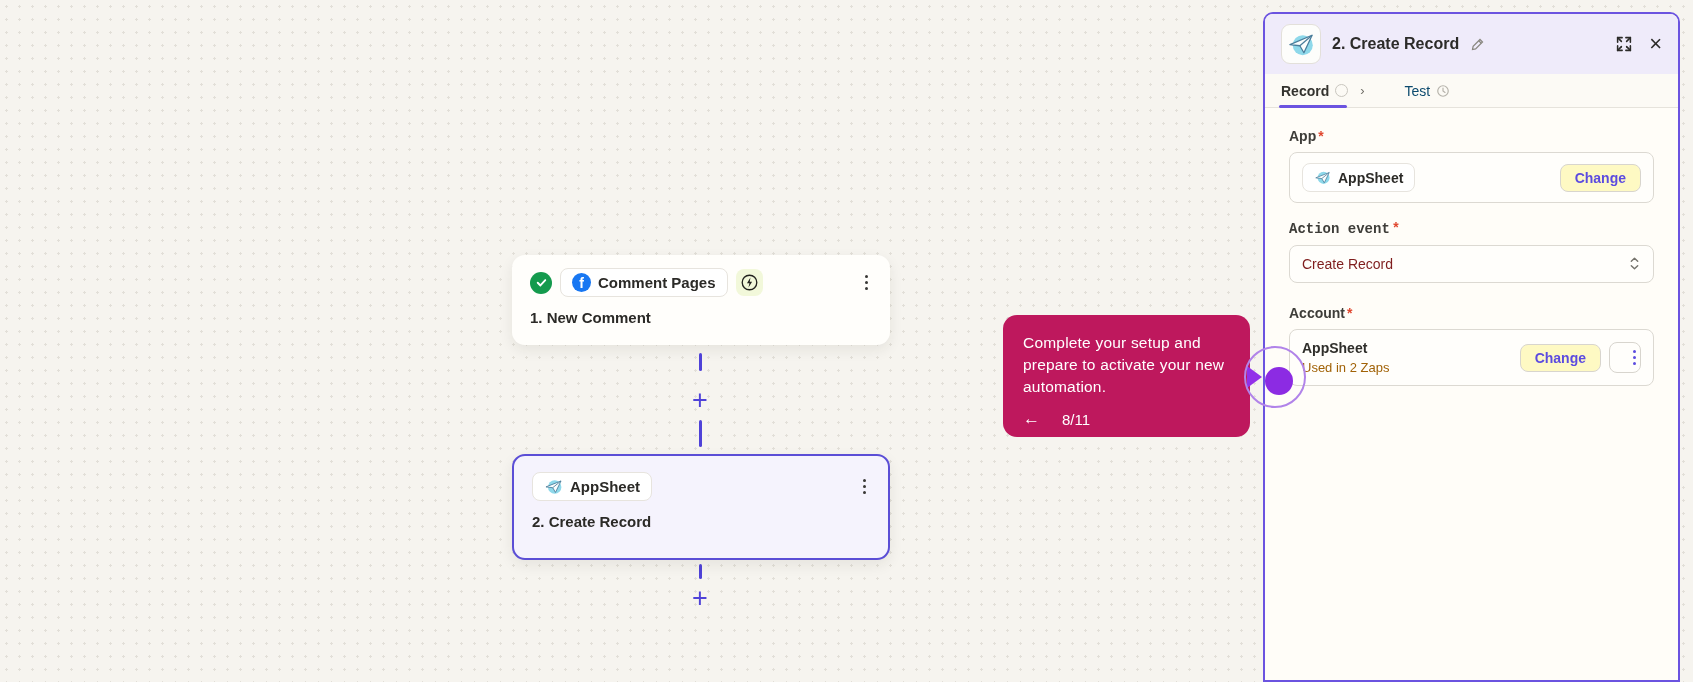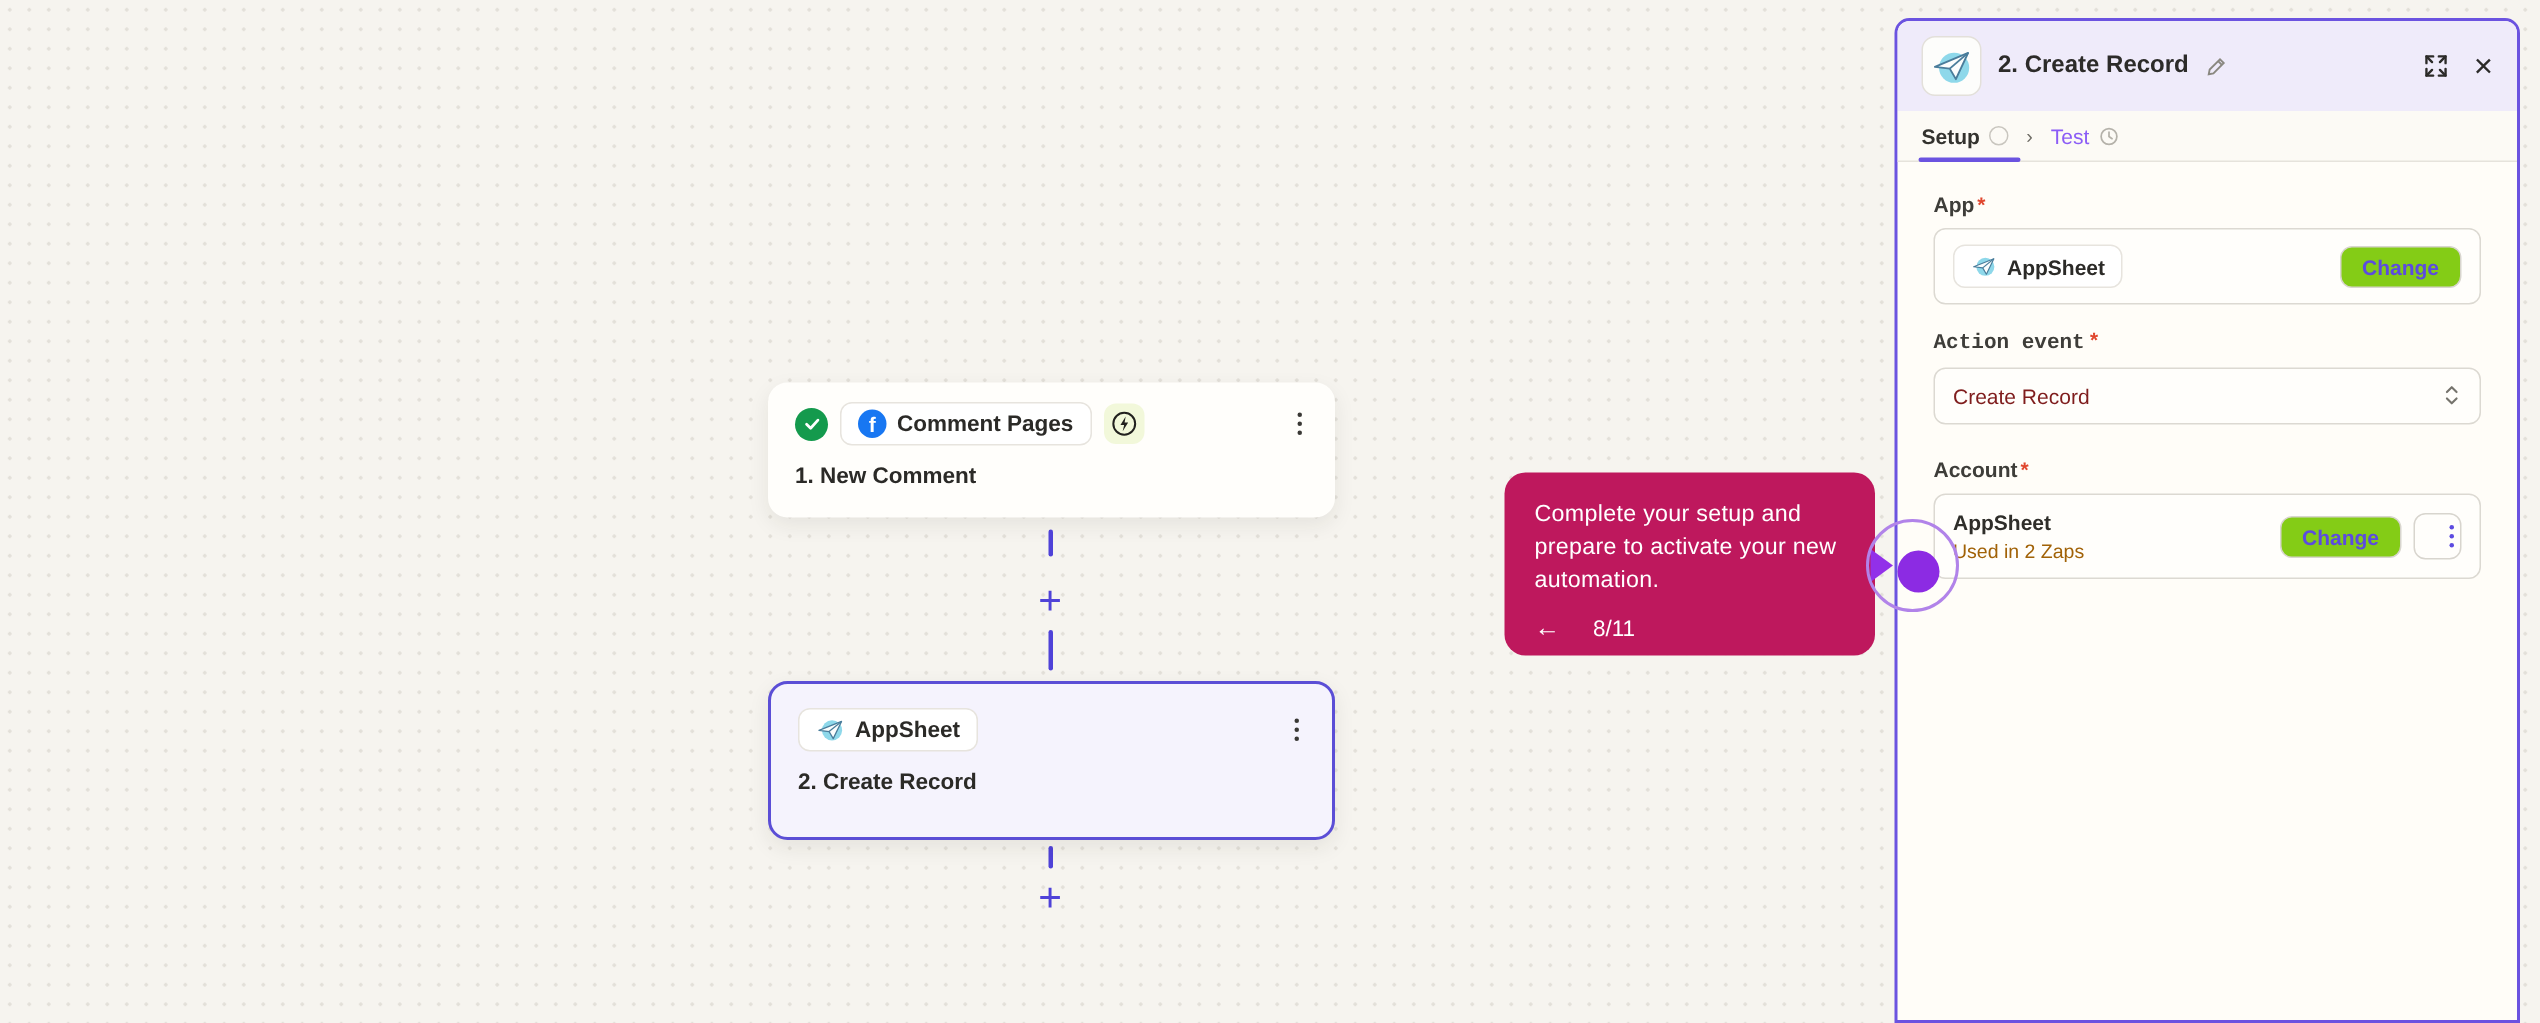--- a/index.html
+++ b/index.html
@@ -57,32 +57,32 @@
     border-radius:9px; display:flex; align-items:center; justify-content:center; }
   .hdr-title { font-size:16px; font-weight:bold; color:#2c2b29; }
   .hdr-right { margin-left:auto; display:flex; align-items:center; gap:16px; }
   .icon-btn { cursor:pointer; display:flex; align-items:center; justify-content:center; }
   .close-x { font-size:22px; color:#2c2b29; line-height:1; }
 
   .tabs-row { height:34px; background:#fcfaf5; border-bottom:1px solid #e6e3dc;
     display:flex; align-items:center; padding:0 16px; gap:12px; position:relative; }
   .tab { display:flex; align-items:center; gap:6px; font-size:14px; cursor:pointer; }
   .tab-setup { font-weight:bold; color:#33322e; }
-  .tab-test { color:#8b5cf6; }
+  .tab-test { color:#0c4a6e;margin-left:28px; }
   .tab-circle { width:13px; height:13px; border:1.5px solid #c9c6bf; border-radius:50%; }
   .tab-chevron { color:#6f6d66; font-size:13px; }
   .setup-underline { position:absolute; left:14px; bottom:-1px; width:68px; height:3px; background:#6b53e0; border-radius:2px; }
 
   .panel-body { padding:20px 24px; }
   .field-label { font-size:14px; font-weight:bold; color:#3e3d39; }
   .req { color:#e0472f; font-weight:bold; margin-left:2px; }
   .box { margin-top:8px; border:1px solid #dcd9d2; border-radius:8px; background:#fffefb;
     padding:10px 12px; display:flex; align-items:center; justify-content:space-between; }
   .box .app-pill { padding:5px 11px; font-size:14px; }
-  .btn-change { background:#84cc16; border:1px solid #d8d5ce; border-radius:8px;
+  .btn-change { background:#fef9c3; border:1px solid #d8d5ce; border-radius:8px;
     padding:5px 14px; color:#5c4be0; font-weight:bold; font-size:14px; cursor:pointer;
     font-family:"Liberation Sans", sans-serif; }
   .select-box { margin-top:8px; border:1px solid #dcd9d2; border-radius:8px; background:#fffefb;
     padding:10px 12px; display:flex; align-items:flex-start; justify-content:space-between;
     font-size:14px; color:#7f1d1d; cursor:pointer;gap:24px; }
   .acct-left .acct-name { font-size:14px; font-weight:bold; color:#2f2e2a; }
   .acct-left .acct-sub { font-size:13px; color:#a16207; margin-top:4px; }
   .acct-right { display:flex; align-items:center; gap:8px; }
   .kebab-btn { width:32px; height:31px; border:1px solid #d8d5ce; border-radius:8px; background:#fffefb;
     display:flex; align-items:center; justify-content:center; cursor:pointer; }
@@ -185,21 +185,21 @@
           <path d="M14.5 20.5 H20.5 V14.5"></path>
             <path d="M20.5 20.5 l-5-5"></path>
         </svg>
       </span>
       <span class="icon-btn close-x">×</span>
     </span>
   </div>
 
   <div class="tabs-row">
     <span class="tab tab-setup">
-      <span>Setup</span>
+      <span>Record</span>
       <span class="tab-circle"></span>
     </span>
     <span class="tab-chevron">›</span>
     <span class="tab tab-test">
       <span>Test</span>
       <svg width="14" height="14" viewBox="0 0 24 24">
           <circle cx="12" cy="12" r="9" fill="none" stroke="#b5b2aa" stroke-width="2"></circle>
           <path d="M12 7 V12 L15.5 14.5" fill="none" stroke="#b5b2aa" stroke-width="2" stroke-linecap="round"></path>
         </svg>
     </span>

